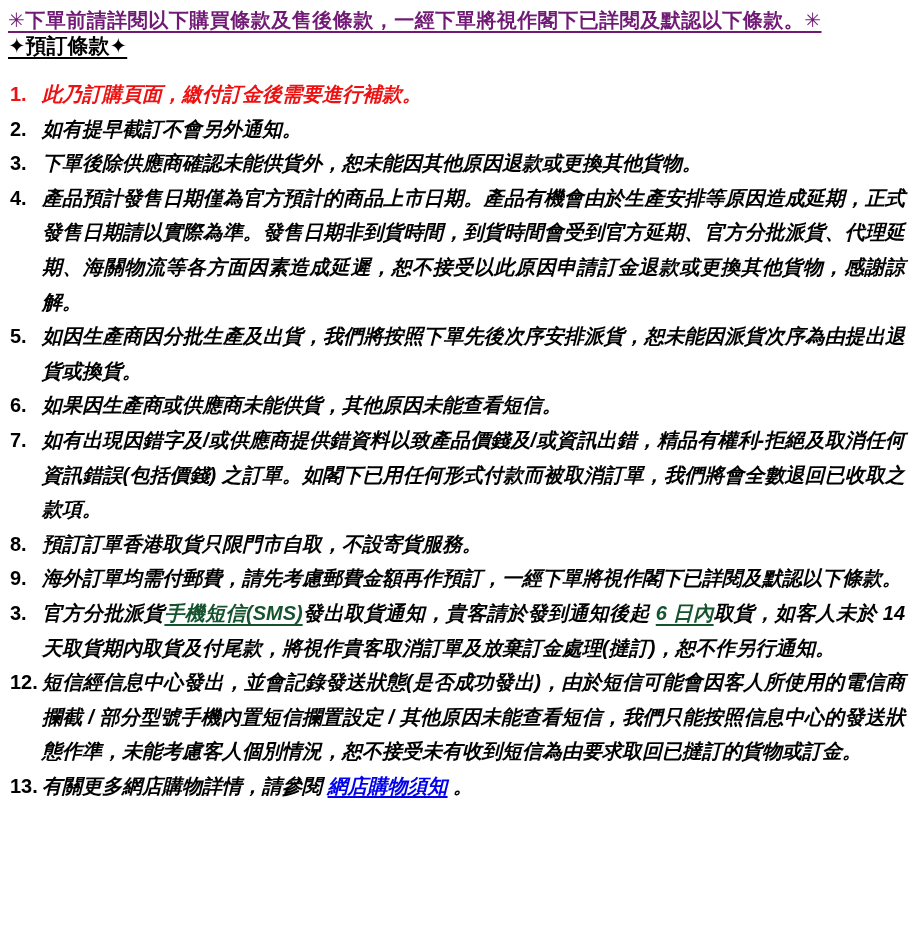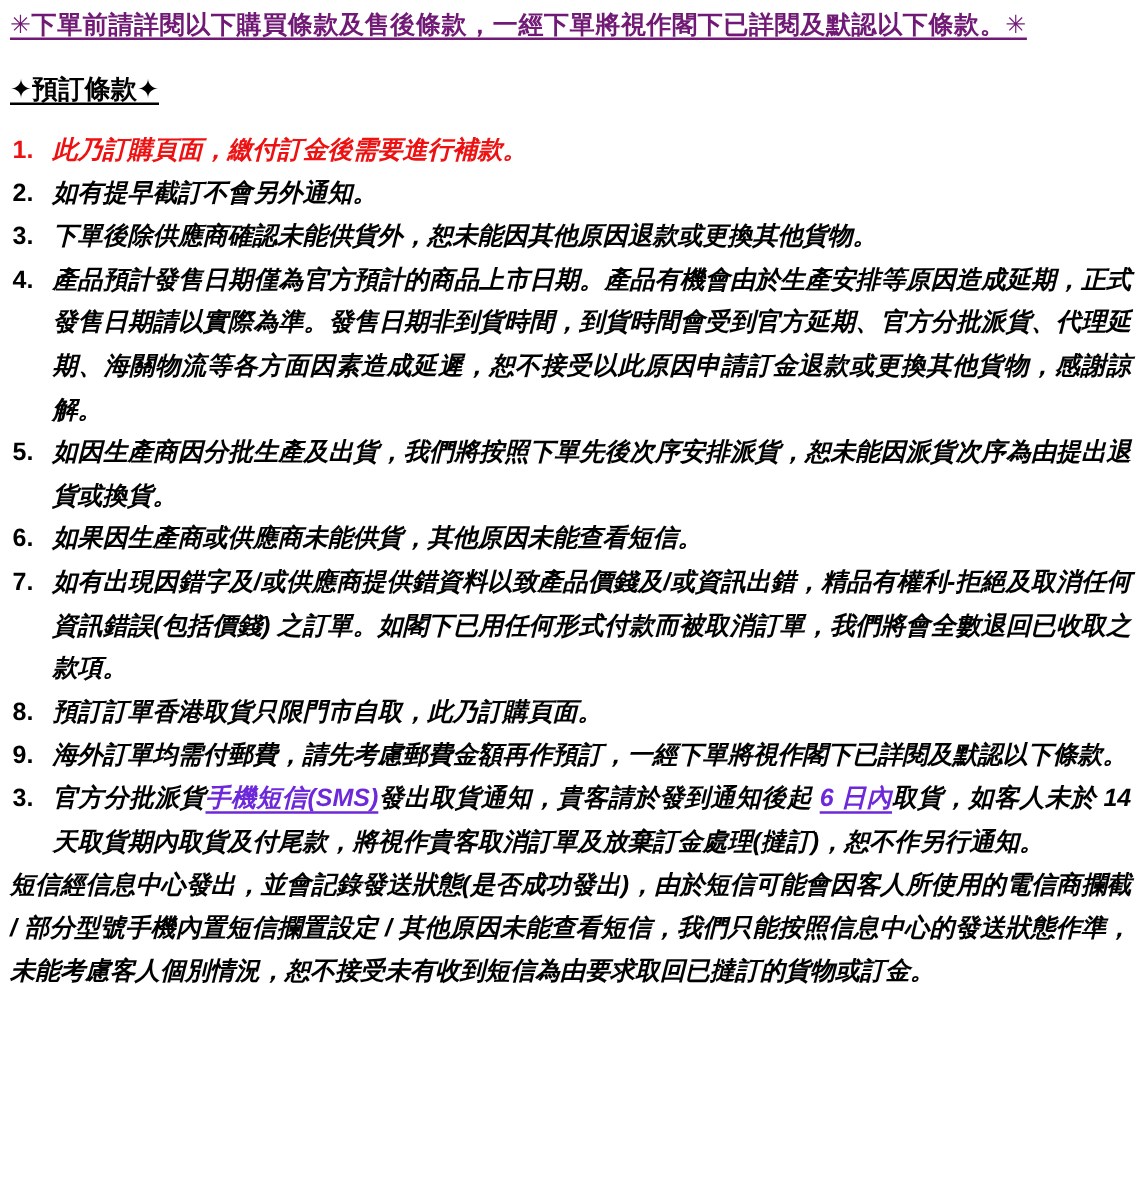--- a/index.html
+++ b/index.html
@@ -20,21 +20,20 @@
   .notice {
     color: #701a75;
     font-size: 20px;
     line-height: 26px;
     text-decoration: underline;
     text-underline-offset: 4px;
     letter-spacing: 0.5px;
     white-space: nowrap;
   }
   .section-title {
-    margin-top: 26px;
     font-size: 21px;
     line-height: 26px;
     text-decoration: underline;
     text-underline-offset: 4px;
     display: inline-block;
   }
   ol.terms {
     list-style: none;
     margin-top: 18px;
   }
@@ -47,21 +46,21 @@
     flex: 0 0 34px;
     padding-left: 2px;
   }
   ol.terms .txt {
     flex: 1 1 auto;
     text-align: justify;
     font-style: italic;
   }
   li.red-item .num, li.red-item .txt { color: #ee1111; }
   .hl-red {
-    color: #6d28d9;
+    color: #14532d;
     text-decoration: underline;
     text-underline-offset: 4px;
   }
   a.shop-link {
     color: #0000ee;
     text-decoration: underline;
     text-underline-offset: 3px;
     cursor: pointer;
   }
 </style>
@@ -108,35 +107,42 @@
       <div class="txt"><span>如果因生產商或供應商未能供貨，其他原因未能查看短信。</span></div>
     </li>
 
     <li>
       <span class="num">7.</span>
       <div class="txt"><span>如有出現因錯字及/或供應商提供錯資料以致產品價錢及/或資訊出錯，精品有權利-拒絕及取消任何資訊錯誤(包括價錢) 之訂單。如閣下已用任何形式付款而被取消訂單，我們將會全數退回已收取之款項。</span></div>
     </li>
 
     <li>
       <span class="num">8.</span>
-      <div class="txt"><span>預訂訂單香港取貨只限門市自取，此乃訂購頁面。</span></div>
+      <div class="txt"><span>預訂訂單香港取貨只限門市自取，不設寄貨服務。</span></div>
     </li>
 
     <li>
       <span class="num">9.</span>
       <div class="txt"><span>海外訂單均需付郵費，請先考慮郵費金額再作預訂，一經下單將視作閣下已詳閱及默認以下條款。</span></div>
     </li>
 
 
     <li>
       <span class="num">3.</span>
       <div class="txt">
         <span>官方分批派貨</span><span class="hl-red">手機短信(SMS)</span><span>發出取貨通知，貴客請於發到通知後起 </span><span class="hl-red">6 日內</span><span>取貨，如客人未於 14 天取貨期內取貨及付尾款，將視作貴客取消訂單及放棄訂金處理(撻訂)，恕不作另行通知。</span>
       </div>
     </li>
 
     <li>
+      <span class="num">12.</span>
       <div class="txt"><span>短信經信息中心發出，並會記錄發送狀態(是否成功發出)，由於短信可能會因客人所使用的電信商攔截 / 部分型號手機內置短信攔置設定 / 其他原因未能查看短信，我們只能按照信息中心的發送狀態作準，未能考慮客人個別情況，恕不接受未有收到短信為由要求取回已撻訂的貨物或訂金。</span></div>
     </li>
 
+    <li>
+      <span class="num">13.</span>
+      <div class="txt">
+        <span>有關更多網店購物詳情，請參閱 </span><a class="shop-link">網店購物須知</a><span> 。</span>
+      </div>
+    </li>
 
   </ol>
 </div>
 
 </body></html>

